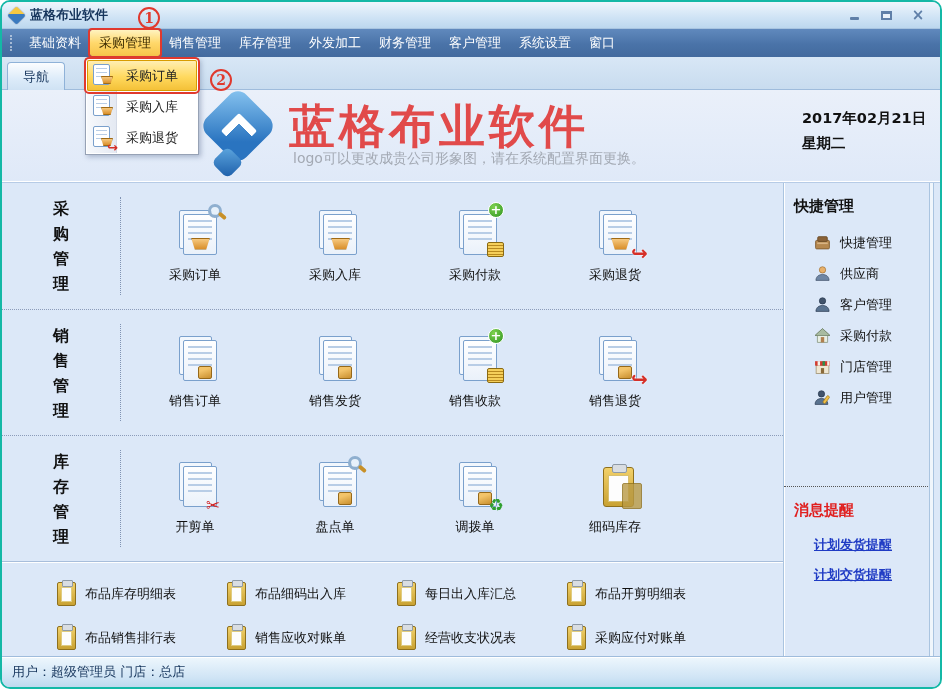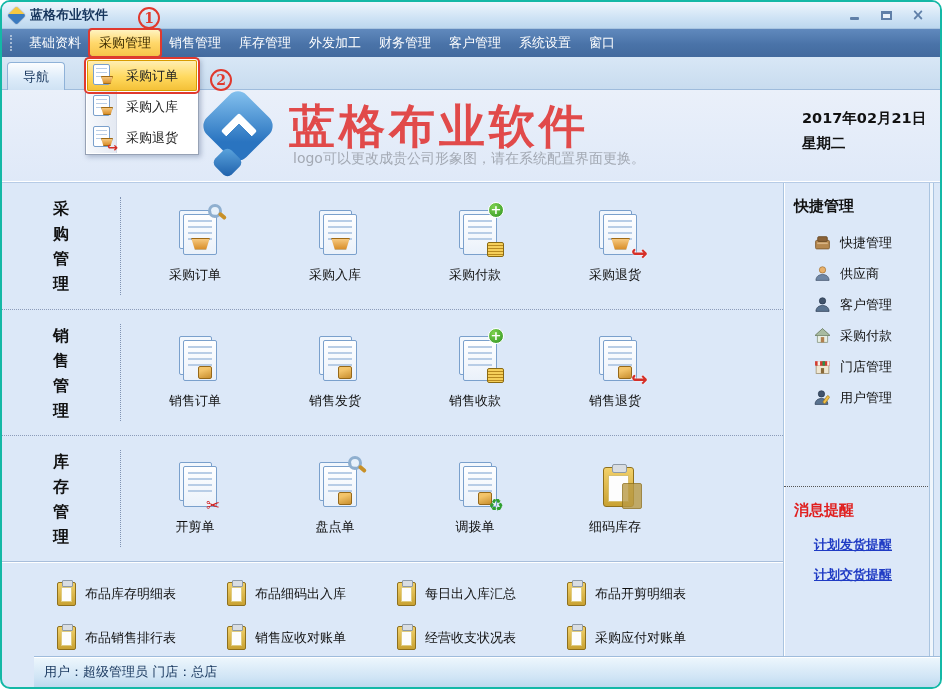--- a/index.html
+++ b/index.html
@@ -161,21 +161,21 @@
   .sb-ico { width:17px; height:17px; flex:none; }
   .sb-messages { position:absolute; left:0; right:10px; top:303px; border-top:1px dotted #555; padding:14px 6px 0 10px; }
   .sb-msg-title { font-size:15px; font-weight:bold; color:#e02020; }
   .sb-links { margin:16px 0 0 20px; display:flex; flex-direction:column; gap:12px; }
   .sb-link { font-size:13px; color:#1f3bc4; text-decoration:underline; cursor:pointer; font-weight:bold; }
   
   .statusbar {
     position:absolute; left:0; right:0; bottom:0; height:31px;
     background:linear-gradient(#eef7fd,#cfe4f5 70%,#bed9ee);
     border-top:1px solid #9fbcdc; box-shadow:inset 0 1px 0 #fff;
-    display:flex; align-items:center; padding:3px 10px; font-size:13px; color:#17365d;margin-left:32px;
+    display:flex; align-items:center; padding:3px 10px; font-size:13px; color:#17365d;
   }
   .status-right { margin-left:auto; display:flex; align-items:center; gap:8px; }
   .status-link { color:#1f3bc4; text-decoration:underline; cursor:pointer; }
   
   .dropdown {
     position:absolute; left:83px; top:56px; width:114px; z-index:50;
     background:#fff; border:1px solid #97a2b5; box-shadow:2px 2px 5px rgba(60,80,120,.35);
     padding:1px;
   }
   .dropdown::before { content:""; position:absolute; left:1px; top:1px; bottom:1px; width:29px;

